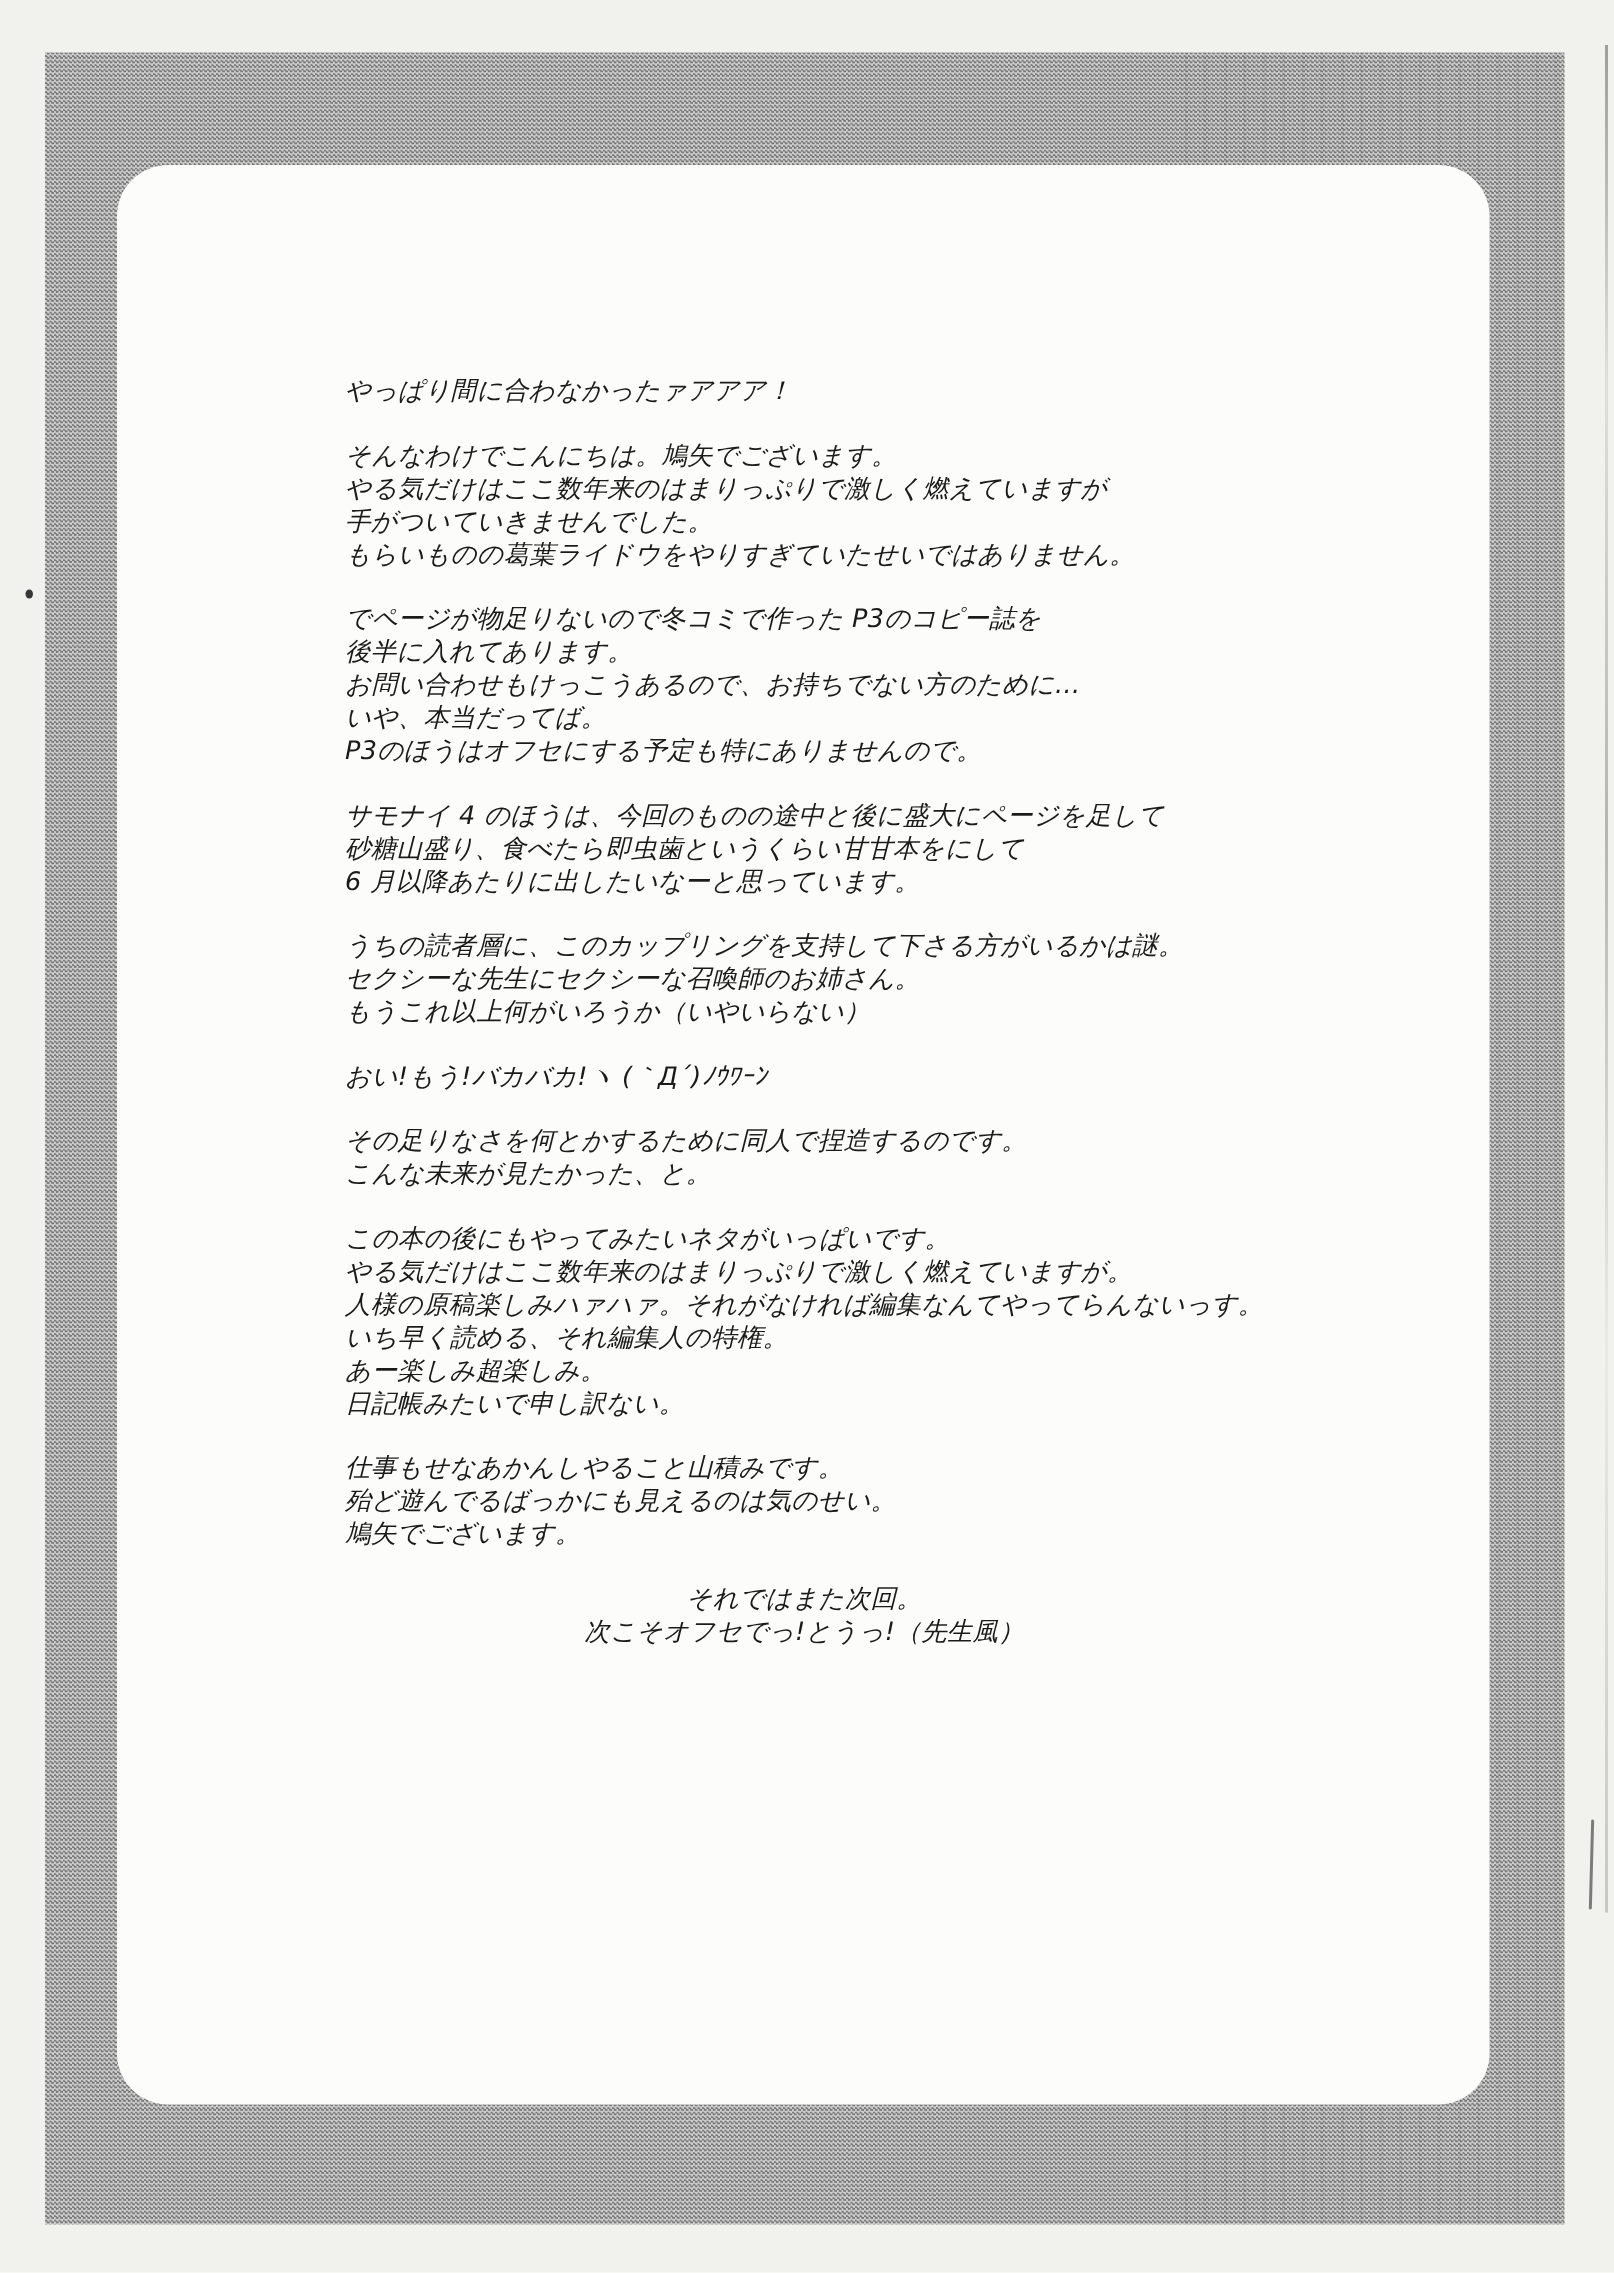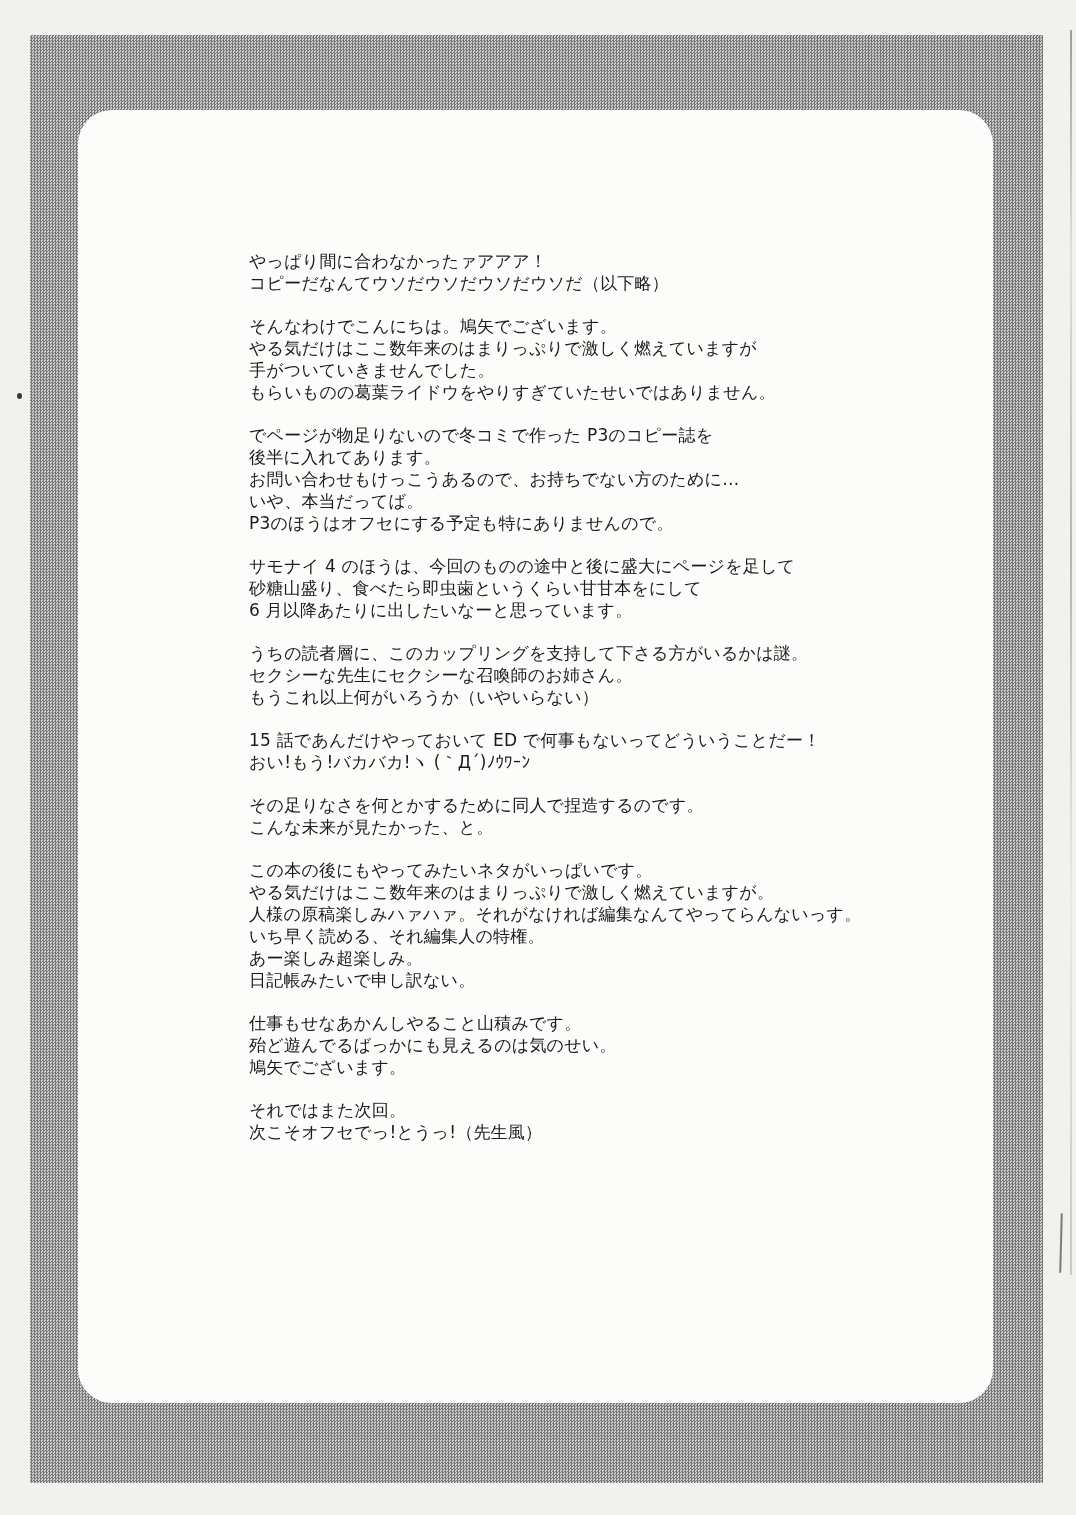--- a/index.html
+++ b/index.html
@@ -43,30 +43,31 @@
     position: absolute;
     left: 78px; top: 110px;
     width: 915px; height: 1293px;
     background: var(--paper);
     border-radius: 34px;
   }
 
   
   .afterword {
     position: absolute;
-    left: 249px; top: 250px;
+    left: 230px; top: 250px;
     color: var(--ink);
     font-size: 17px;
     line-height: 22px;
     font-weight: 500;
     letter-spacing: 0.2px;
     white-space: nowrap;
+    font-style: italic;
   }
   .para { margin: 0 0 21px 0; }
-  .para:last-child { margin-bottom: 0; }
+  .para:last-child { margin-bottom: 0; text-align: center; }
   .line { display: block; }
 
   
   .ink-speck {
     position: absolute;
     left: 17px; top: 393px;
     width: 5px; height: 6px;
     background: #161616;
     border-radius: 50%;
     opacity: 0.85;
@@ -95,21 +96,20 @@
 <body>
 
 <div class="scan-page">
   <div class="halftone-frame"></div>
   <div class="toner-streaks"></div>
   <div class="paper"></div>
 
   <div class="afterword">
       <p class="para">
         <span class="line">やっぱり間に合わなかったァアアア！</span>
-        <span class="line">コピーだなんてウソだウソだウソだウソだ（以下略）</span>
       </p>
       <p class="para">
         <span class="line">そんなわけでこんにちは。鳩矢でございます。</span>
         <span class="line">やる気だけはここ数年来のはまりっぷりで激しく燃えていますが</span>
         <span class="line">手がついていきませんでした。</span>
         <span class="line">もらいものの葛葉ライドウをやりすぎていたせいではありません。</span>
       </p>
       <p class="para">
         <span class="line">でページが物足りないので冬コミで作った P3のコピー誌を</span>
         <span class="line">後半に入れてあります。</span>
@@ -121,21 +121,20 @@
         <span class="line">サモナイ 4 のほうは、今回のものの途中と後に盛大にページを足して</span>
         <span class="line">砂糖山盛り、食べたら即虫歯というくらい甘甘本をにして</span>
         <span class="line">6 月以降あたりに出したいなーと思っています。</span>
       </p>
       <p class="para">
         <span class="line">うちの読者層に、このカップリングを支持して下さる方がいるかは謎。</span>
         <span class="line">セクシーな先生にセクシーな召喚師のお姉さん。</span>
         <span class="line">もうこれ以上何がいろうか（いやいらない）</span>
       </p>
       <p class="para">
-        <span class="line">15 話であんだけやっておいて ED で何事もないってどういうことだー！</span>
         <span class="line">おい!もう!バカバカ!ヽ (｀Д´)ﾉｳﾜｰﾝ</span>
       </p>
       <p class="para">
         <span class="line">その足りなさを何とかするために同人で捏造するのです。</span>
         <span class="line">こんな未来が見たかった、と。</span>
       </p>
       <p class="para">
         <span class="line">この本の後にもやってみたいネタがいっぱいです。</span>
         <span class="line">やる気だけはここ数年来のはまりっぷりで激しく燃えていますが。</span>
         <span class="line">人様の原稿楽しみハァハァ。それがなければ編集なんてやってらんないっす。</span>

